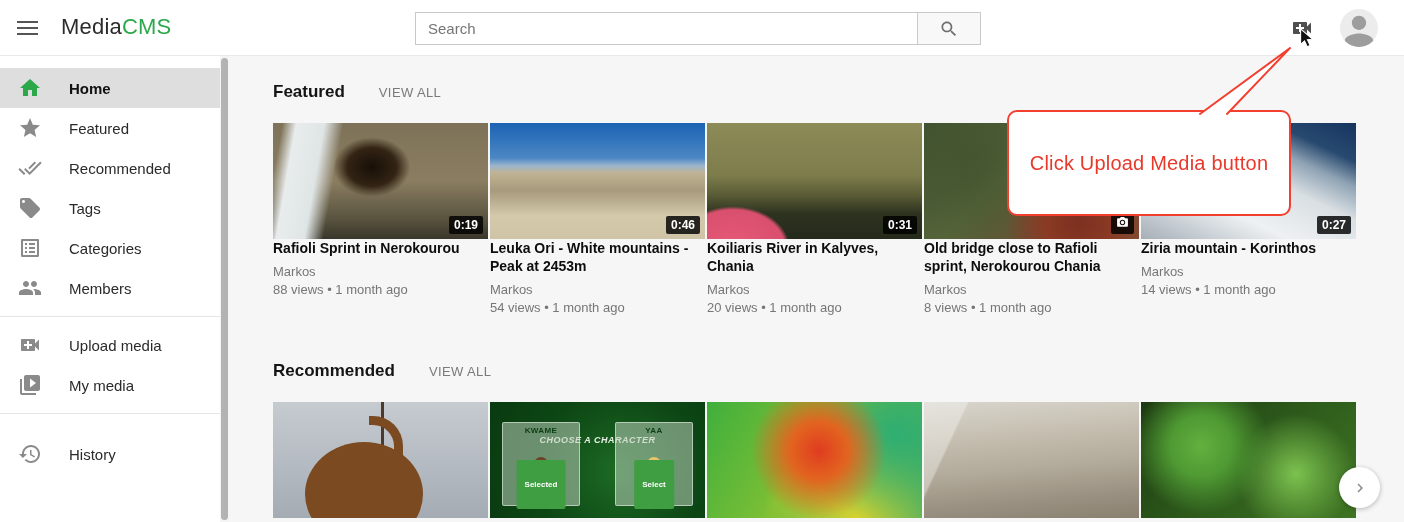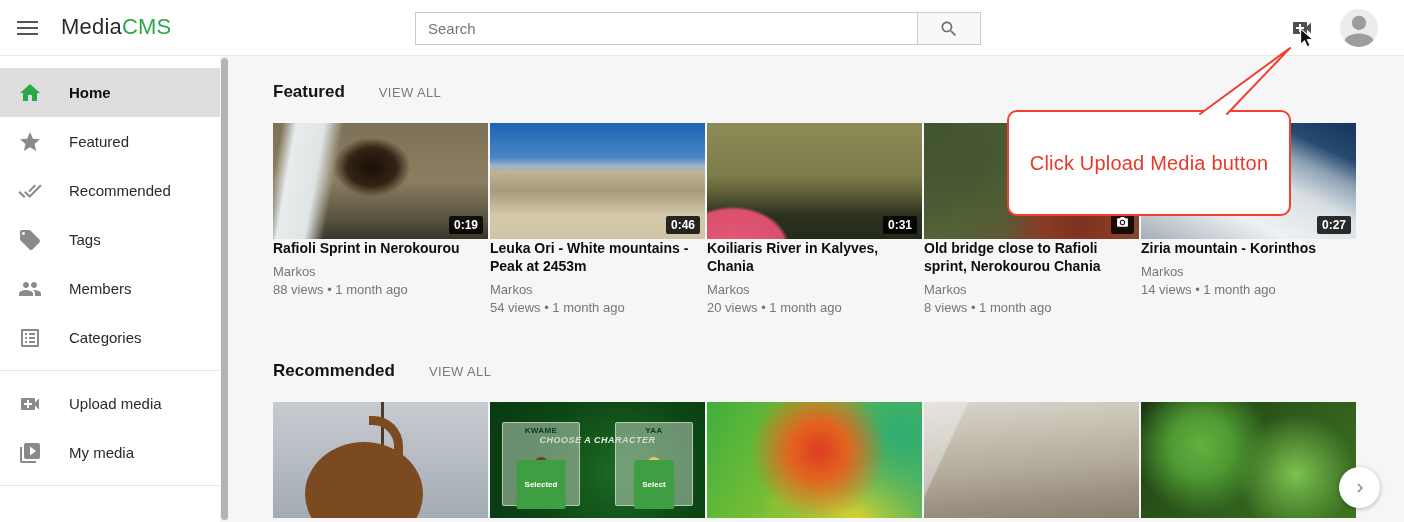--- a/index.html
+++ b/index.html
@@ -24,21 +24,21 @@
   .search-btn svg { width:20px; height:20px; fill:#6f6f6f; }
   .upload-top-btn { position:absolute; left:1288px; top:16px; width:28px; height:24px; background:none; border:none;
                     cursor:pointer; color:#4f4f4f; }
   .upload-top-btn svg { width:24px; height:24px; fill:currentColor; }
   .avatar { position:absolute; left:1340px; top:9px; width:38px; height:38px; border-radius:50%;
             background:#ececec; overflow:hidden; cursor:pointer; }
   .avatar svg { width:38px; height:38px; fill:#9d9d9d; }
 
   
   .sidebar { position:absolute; top:56px; left:0; width:220px; height:466px; background:#fff; z-index:4; padding-top:12px; }
-  .side-item { height:49px; display:flex; align-items:center; padding-left:18px; gap:27px; cursor:pointer; }
+  .side-item { height:40px; display:flex; align-items:center; padding-left:18px; gap:27px; cursor:pointer; }
   .side-item svg { width:24px; height:24px; fill:#8a8a8a; flex:0 0 24px; }
   .side-item .lbl { font-size:15px; color:#2a2a2a; }
   .side-item.active { background:#dedede; }
   .side-item.active svg { fill:#2ba84a; }
   .side-item.active .lbl { font-weight:700; color:#111; }
   .side-divider { border-top:1px solid #e6e6e6; margin:8px 0; }
   .side-gap { height:12px; }
   .scrollbar { position:absolute; top:56px; left:220px; width:9px; height:466px; background:#f4f4f4; z-index:6; }
   .scroll-thumb { position:absolute; top:2px; left:1px; width:7px; height:462px; background:#b3b3b3; border-radius:4px; cursor:pointer; }
 
@@ -175,29 +175,29 @@
       <span class="lbl">Recommended</span>
     </div>
     <div class="side-item">
       <svg viewBox="0 0 24 24">
           <path d="M21.41 11.58l-9-9C12.05 2.22 11.55 2 11 2H4c-1.1 0-2 .9-2 2v7c0 .55.22 1.05.59 1.42l9 9c.36.36.86.58 1.41.58.55 0 1.05-.22 1.41-.59l7-7c.37-.36.59-.86.59-1.41 0-.55-.23-1.06-.59-1.42zM5.5 7C4.67 7 4 6.33 4 5.5S4.67 4 5.5 4 7 4.67 7 5.5 6.33 7 5.5 7z"></path>
         </svg>
       <span class="lbl">Tags</span>
     </div>
     <div class="side-item">
       <svg viewBox="0 0 24 24">
+          <path d="M11 7h6v2h-6zm0 4h6v2h-6zm0 4h6v2h-6zM7 7h2v2H7zm0 4h2v2H7zm0 4h2v2H7zM20.1 3H3.9c-.5 0-.9.4-.9.9v16.2c0 .4.4.9.9.9h16.2c.4 0 .9-.5.9-.9V3.9c0-.5-.5-.9-.9-.9zM19 19H5V5h14v14z"></path>
+        </svg>
+      <span class="lbl">Categories</span>
+    </div>
+    <div class="side-item">
+      <svg viewBox="0 0 24 24">
           <path d="M16 11c1.66 0 2.99-1.34 2.99-3S17.66 5 16 5c-1.66 0-3 1.34-3 3s1.34 3 3 3zm-8 0c1.66 0 2.99-1.34 2.99-3S9.66 5 8 5C6.34 5 5 6.34 5 8s1.34 3 3 3zm0 2c-2.33 0-7 1.17-7 3.5V19h14v-2.5c0-2.33-4.67-3.5-7-3.5zm8 0c-.29 0-.62.02-.97.05 1.16.84 1.97 1.97 1.97 3.45V19h6v-2.5c0-2.33-4.67-3.5-7-3.5z"></path>
         </svg>
       <span class="lbl">Members</span>
-    </div>
-    <div class="side-item">
-      <svg viewBox="0 0 24 24">
-          <path d="M11 7h6v2h-6zm0 4h6v2h-6zm0 4h6v2h-6zM7 7h2v2H7zm0 4h2v2H7zm0 4h2v2H7zM20.1 3H3.9c-.5 0-.9.4-.9.9v16.2c0 .4.4.9.9.9h16.2c.4 0 .9-.5.9-.9V3.9c0-.5-.5-.9-.9-.9zM19 19H5V5h14v14z"></path>
-        </svg>
-      <span class="lbl">Categories</span>
     </div>
     <div class="side-divider"></div>
     <div class="side-item">
       <svg viewBox="0 0 24 24">
           <path d="M17 10.5V7c0-.55-.45-1-1-1H4c-.55 0-1 .45-1 1v10c0 .55.45 1 1 1h12c.55 0 1-.45 1-1v-3.5l4 4v-11l-4 4zM14 13h-3v3H9v-3H6v-2h3V8h2v3h3v2z"></path>
         </svg>
       <span class="lbl">Upload media</span>
     </div>
     <div class="side-item">
       <svg viewBox="0 0 24 24">

